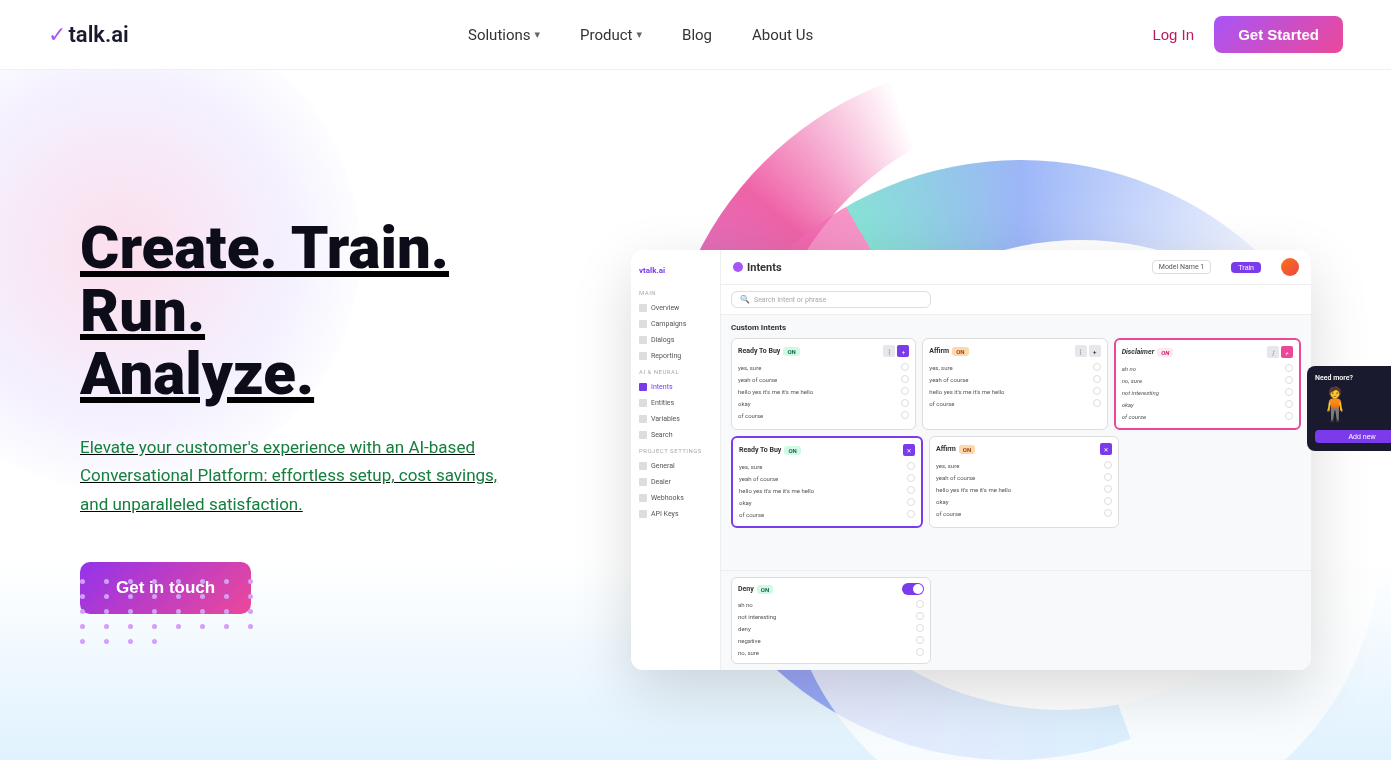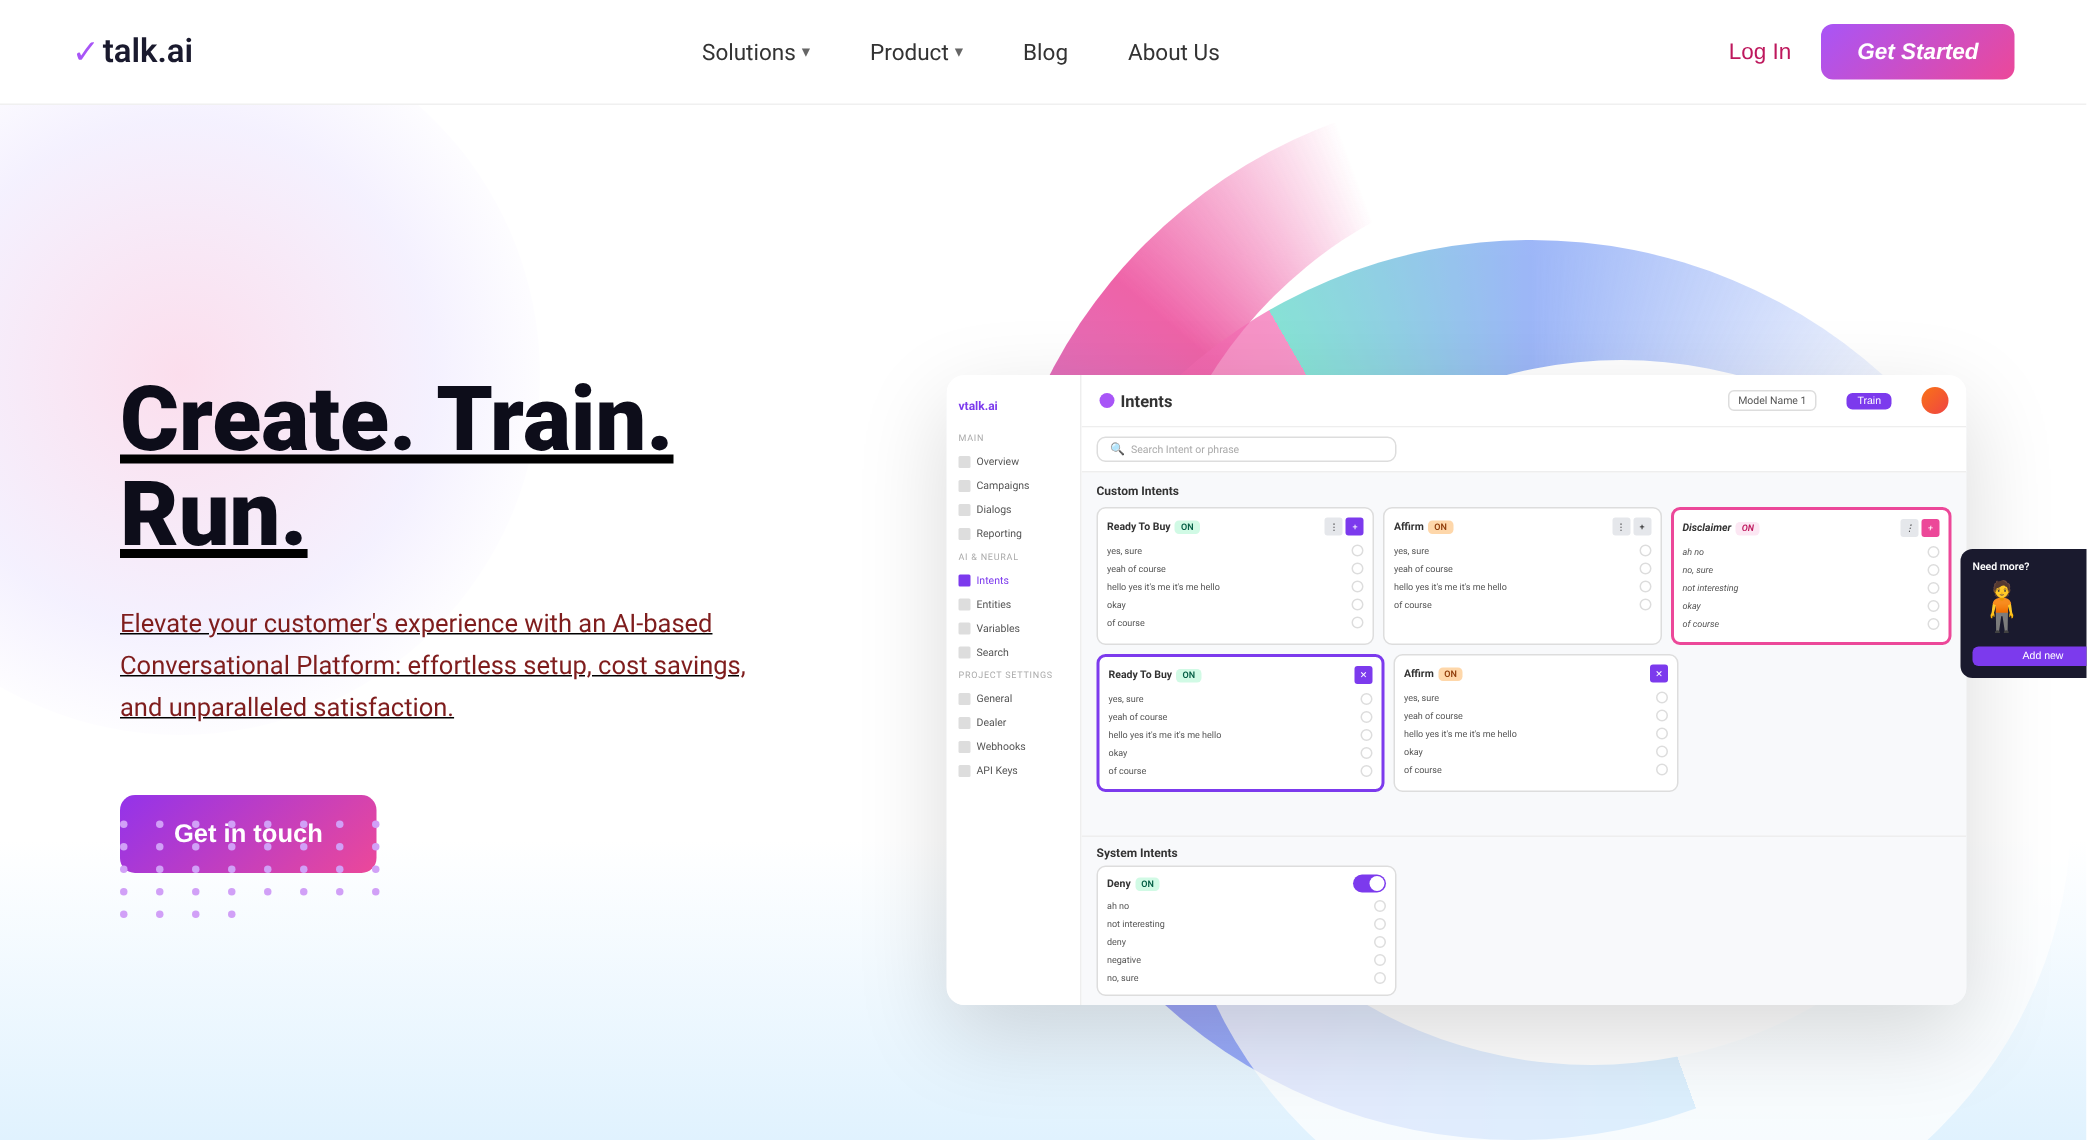--- a/index.html
+++ b/index.html
@@ -15,21 +15,21 @@
     .logo-check { color: #a855f7; font-size: 22px; font-weight: 300; }
     .logo-text { font-size: 22px; font-weight: 600; color: #1a1a2e; }
     .nav-links { display: flex; align-items: center; gap: 40px; }
     .nav-link { font-size: 15px; color: #333; text-decoration: none; cursor: pointer; display: flex; align-items: center; gap: 4px; }
     .chevron { font-size: 11px; color: #666; }
     .nav-actions { display: flex; align-items: center; gap: 20px; }
     .login-btn { font-size: 15px; color: #be185d; cursor: pointer; background: none; border: none; }
     .get-started-btn {
       background: linear-gradient(135deg, #a855f7, #ec4899);
       color: #fff; border: none; border-radius: 8px;
-      padding: 10px 24px; font-size: 15px; font-weight: 600; cursor: pointer; font-style: italic;
+      padding: 10px 24px; font-size: 15px; font-weight: 600; cursor: pointer;
     }
 
     
     .hero {
       position: relative; width: 100%; min-height: 690px;
       display: flex; align-items: center;
       overflow: hidden;
     }
 
     
@@ -44,21 +44,21 @@
     .hero-left {
       position: relative; z-index: 2;
       padding: 60px 0 60px 80px;
       width: 560px; flex-shrink: 0; text-decoration: underline;
     }
     .hero-headline {
       font-size: 60px; font-weight: 900; line-height: 1.05;
       color: #0d0d1a; margin-bottom: 28px;
     }
     .hero-sub {
-      font-size: 17px; color: #7f1d1d; line-height: 1.65;
+      font-size: 17px; color: #15803d; line-height: 1.65;
       max-width: 440px; margin-bottom: 44px;
     }
     .hero-cta {
       background: linear-gradient(135deg, #9333ea, #ec4899);
       color: #fff; border: none; border-radius: 10px;
       padding: 16px 36px; font-size: 17px; font-weight: 600; cursor: pointer;
     }
 
     
     .dots-grid {
@@ -231,20 +231,21 @@
     <button class="get-started-btn">Get Started</button>
   </div>
 </nav>
 
 <section class="hero">
   <div class="hero-bg-bottom"></div>
 
   <div class="hero-left">
     <h1 class="hero-headline">
       <span>Create. Train. Run.</span><br>
+      <span>Analyze.</span>
     </h1>
     <p class="hero-sub">Elevate your customer's experience with an AI-based Conversational Platform: effortless setup, cost savings, and unparalleled satisfaction.</p>
     <button class="hero-cta">Get in touch</button>
 
     
     <div class="dots-grid" id="dots-container">
         <div class="dot"></div>
         <div class="dot"></div>
         <div class="dot"></div>
         <div class="dot"></div>
@@ -533,21 +534,20 @@
               <div class="intent-item">
                   <span class="intent-item-text">of course</span>
                   <div class="intent-item-circle"></div>
                 </div>
             </div>
             <div style="flex:1;"></div>
           </div>
         </div>
 
         <div class="system-section">
-          <div class="system-section-title">System Intents</div>
           <div class="system-intent-card">
             <div class="system-intent-header">
               <div style="display:flex;align-items:center;gap:3px;">
                 <span class="intent-card-name">Deny</span>
                 <span class="badge badge-green">ON</span>
               </div>
               <div class="toggle">
                 <div class="toggle-thumb"></div>
               </div>
             </div>

